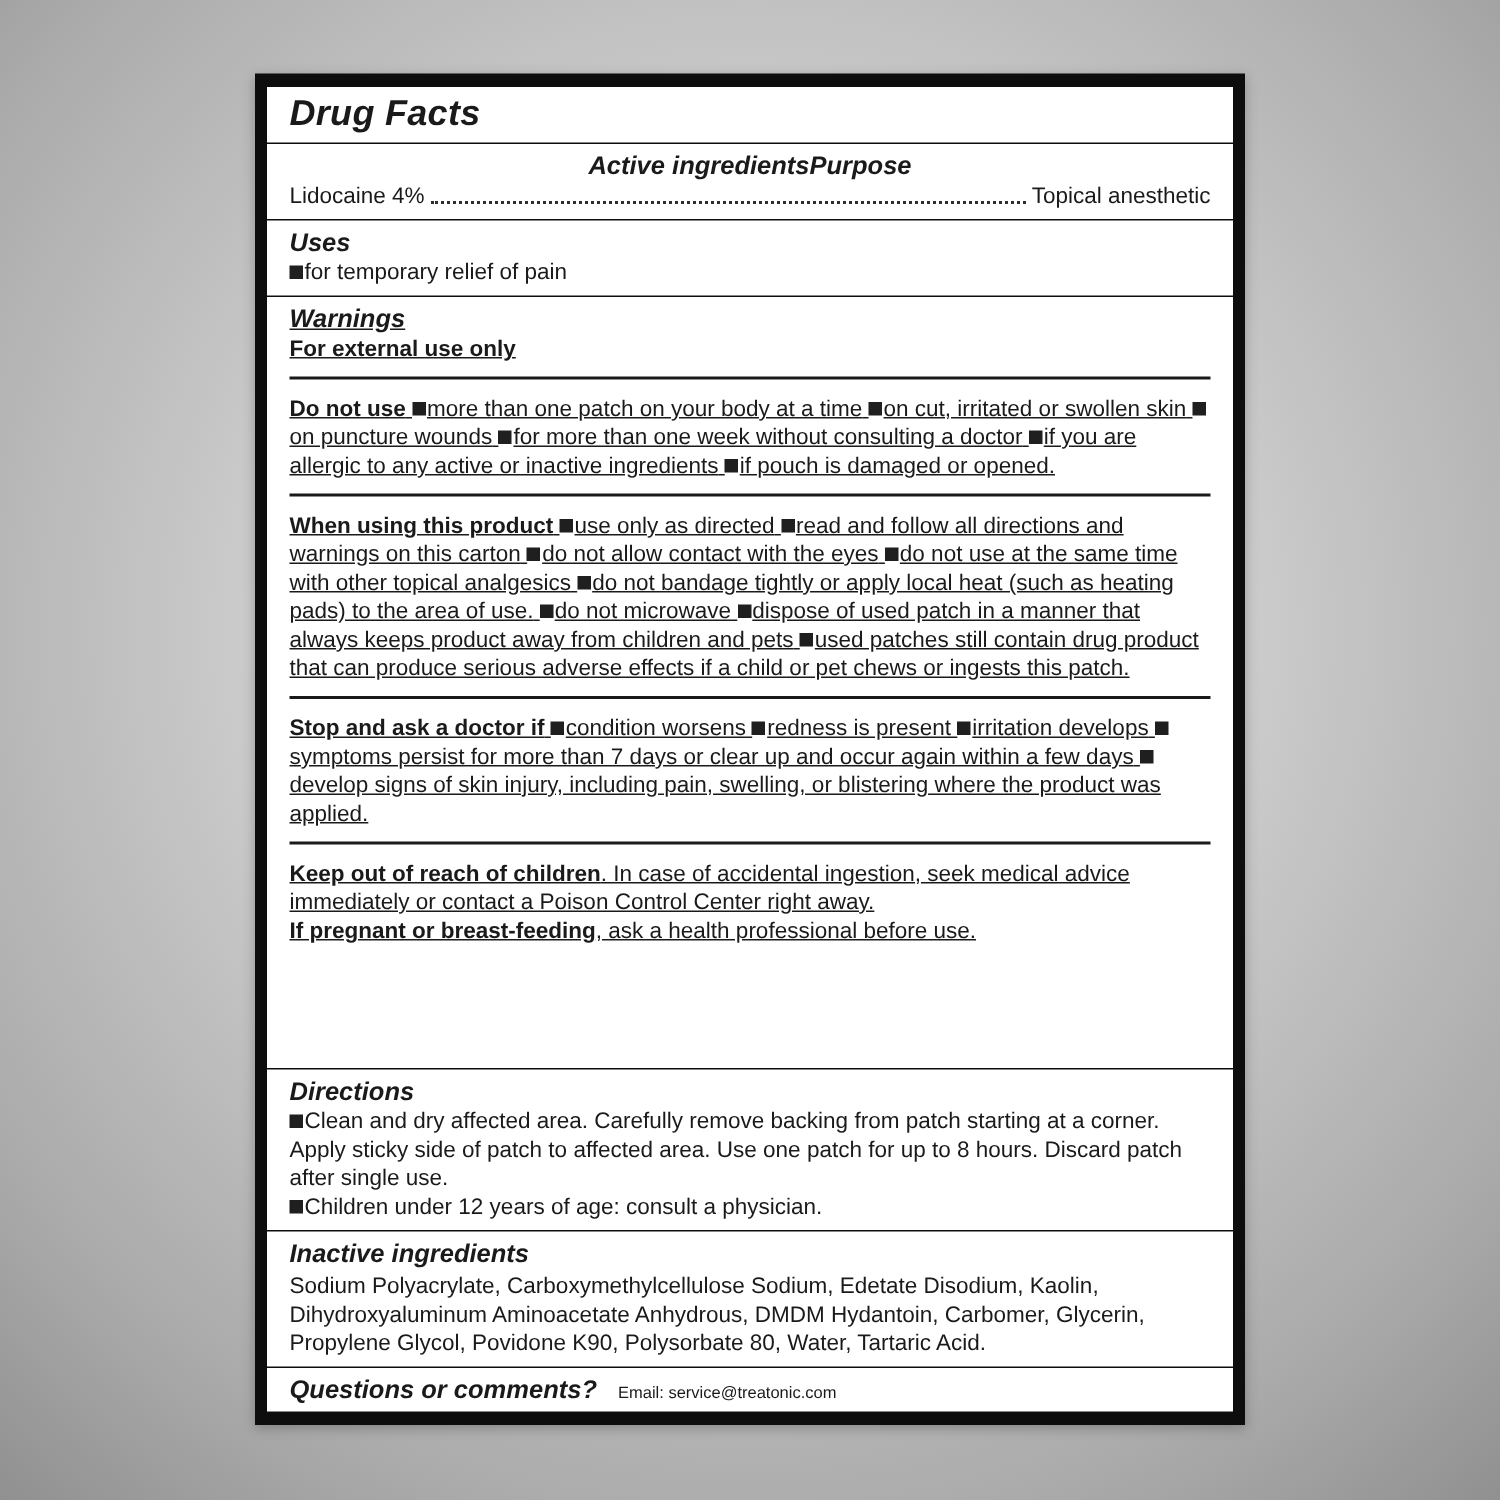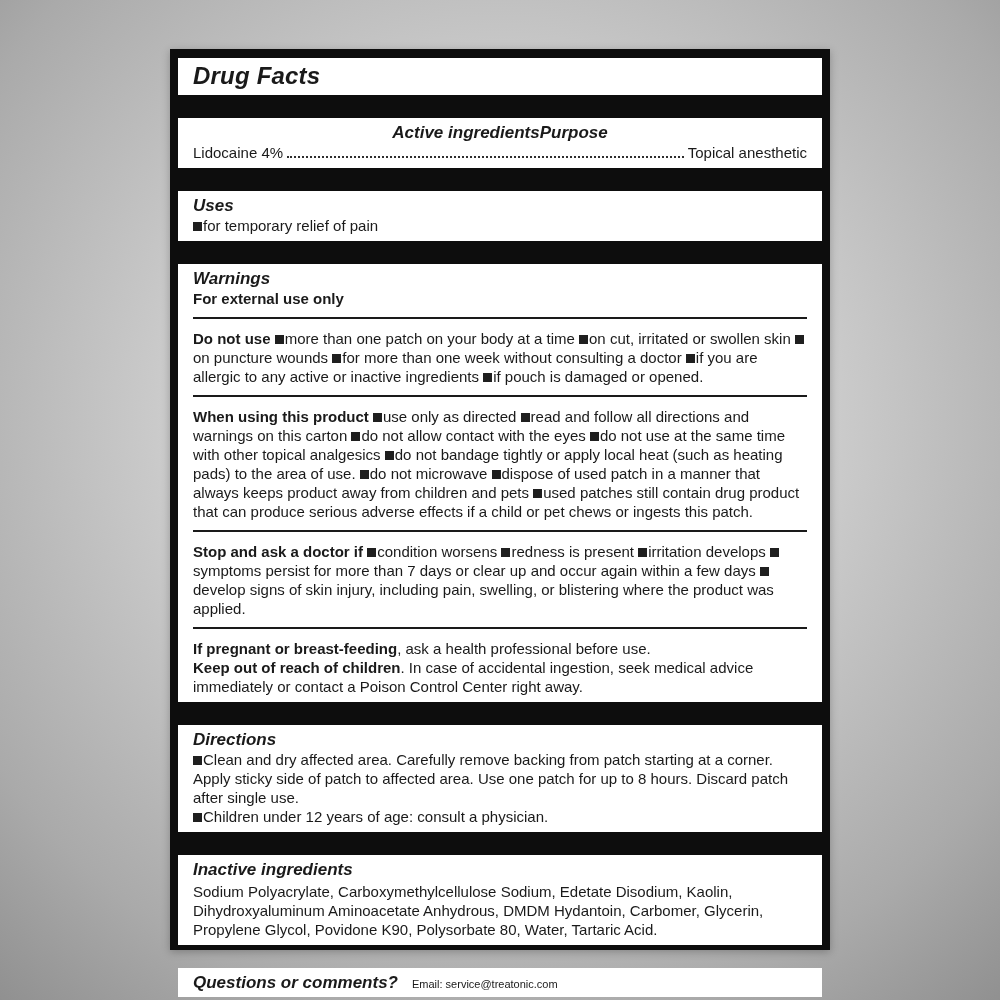--- a/index.html
+++ b/index.html
@@ -6,25 +6,25 @@
   body {
     width:1000px; height:1000px; position:relative; overflow:hidden;
     background: radial-gradient(ellipse 78% 78% at 50% 42%, #dbdbdb 0%, #cecece 40%, #aaaaaa 78%, #8e8e8e 100%);
     font-family:"Liberation Sans", sans-serif;
     color:#1a1a1a;
     -webkit-font-smoothing:antialiased;
   }
   .label {
     position:absolute; left:170px; top:49px; width:660px; height:901px;
     box-sizing:border-box; background:#0d0d0d; padding:9px 8px;
-    display:flex; flex-direction:column; gap:23px;
+    display:flex; flex-direction:column; gap:1px;
     box-shadow:0 2px 8px rgba(0,0,0,.25);
   }
   .sec { background:#ffffff; padding:4px 15px 6px 15px; flex:0 0 auto; }
-  .sec.grow { flex:1 1 auto; }
+  .sec.grow { flex:1 1 auto;text-decoration:underline; }
   .title-txt { font-style:italic; font-weight:bold; font-size:24px; line-height:30px; letter-spacing:.2px; }
   .hd { font-style:italic; font-weight:bold; font-size:17px; line-height:21px; }
   .hd-inline { font-style:italic; font-weight:bold; font-size:16px; }
   p, .bodytxt { font-size:15px; line-height:19px; margin:0; }
   b { font-weight:bold; }
   .rule { border:none; height:2px; background:#1a1a1a; margin:9px 0 10px 0; }
   .hdrow { display:flex; justify-content:center; align-items:baseline; }
   .dotrow { display:flex; font-size:15px; line-height:19px; }
   .leader { flex:1 1 auto; border-bottom:2.5px dotted #2e2e2e; margin:0 4px 4px 4px; }
   .blt { display:inline-block; width:9px; height:9px; background:#1f1f1f; margin-right:1px; }
@@ -73,22 +73,22 @@
     <hr class="rule">
 
     <p><b>When using this product</b><span>  <span class="bitem"><span class="blt"></span>use only as directed</span>  <span class="bitem"><span class="blt"></span>read and follow all directions and warnings on this carton</span>  <span class="bitem"><span class="blt"></span>do not allow contact with the eyes</span>  <span class="bitem"><span class="blt"></span>do not use at the same time with other topical analgesics</span>  <span class="bitem"><span class="blt"></span>do not bandage tightly or apply local heat (such as heating pads) to the area of use.</span>  <span class="bitem"><span class="blt"></span>do not microwave</span>  <span class="bitem"><span class="blt"></span>dispose of used patch in a manner that always keeps product away from children and pets</span>  <span class="bitem"><span class="blt"></span>used patches still contain drug product that can produce serious adverse effects if a child or pet chews or ingests this patch.</span></span></p>
 
     <hr class="rule">
 
     <p><b>Stop and ask a doctor if</b><span>  <span class="bitem"><span class="blt"></span>condition worsens</span>  <span class="bitem"><span class="blt"></span>redness is present</span>  <span class="bitem"><span class="blt"></span>irritation develops</span>  <span class="bitem"><span class="blt"></span>symptoms persist for more than 7 days or clear up and occur again within a few days</span>  <span class="bitem"><span class="blt"></span>develop signs of skin injury, including pain, swelling, or blistering where the product was applied.</span></span></p>
 
     <hr class="rule">
 
+    <p><b>Keep out of reach of children</b><span>. In case of accidental ingestion, seek medical advice immediately or contact a Poison Control Center right away.</span></p>
     <p><b>If pregnant or breast-feeding</b><span>, ask a health professional before use.</span></p>
-    <p><b>Keep out of reach of children</b><span>. In case of accidental ingestion, seek medical advice immediately or contact a Poison Control Center right away.</span></p>
   </div>
 
   <div class="sec">
     <div class="hd">Directions</div>
     <div>
         <div class="brow"><span class="blt"></span>Clean and dry affected area. Carefully remove backing from patch starting at a corner. Apply sticky side of patch to affected area. Use one patch for up to 8 hours. Discard patch after single use.</div>
         <div class="brow"><span class="blt"></span>Children under 12 years of age: consult a physician.</div>
       </div>
   </div>
 

